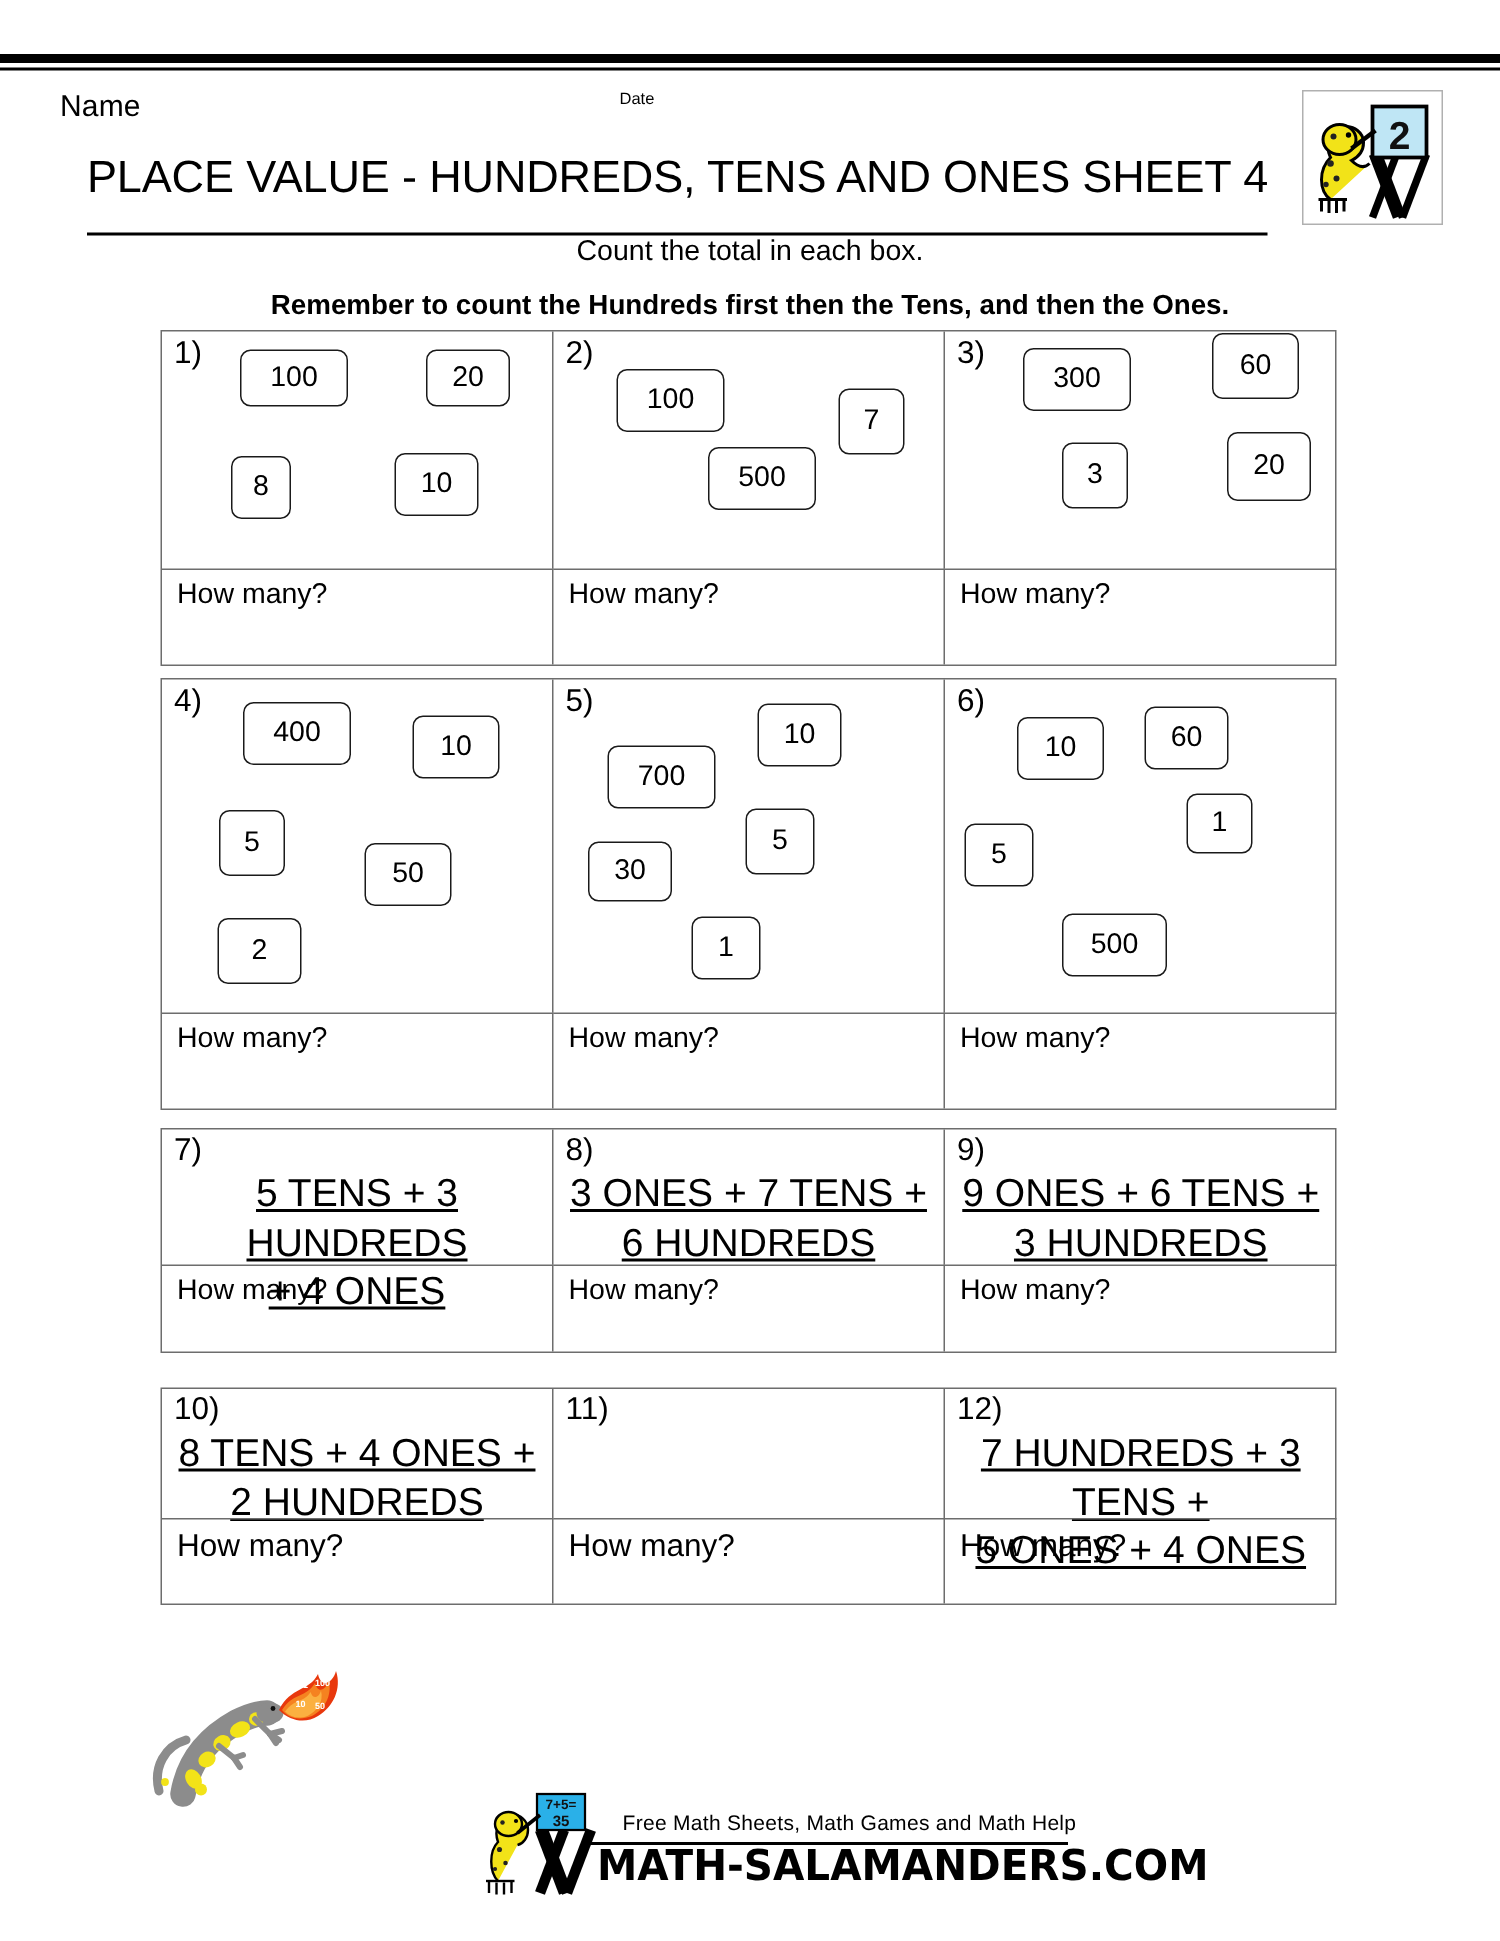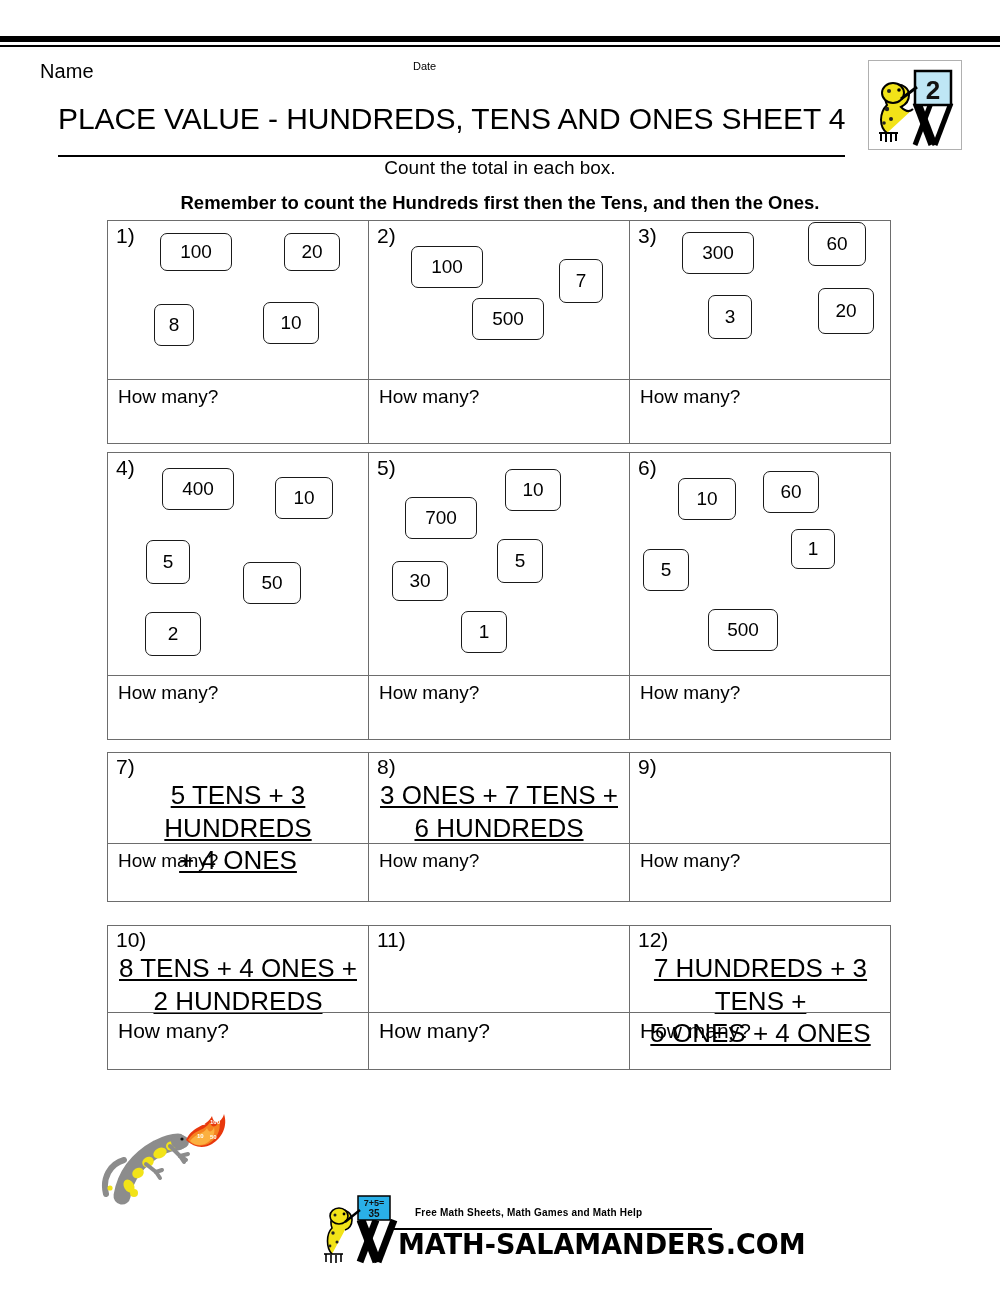--- a/index.html
+++ b/index.html
@@ -154,22 +154,22 @@
     width: 130px; height: 112px;
   }
   .footer-logo {
     position: absolute;
     left: 318px; top: 1192px;
     width: 400px; height: 72px;
   }
   .footer-tag {
     position: absolute;
     left: 415px; top: 1207px;
-    font-size: 10px;
-    font-weight: bold;
+    font-size: 14px;
+    font-weight: normal;
     letter-spacing: .2px;
     white-space: nowrap;
   }
   .footer-rule {
     position: absolute;
     left: 392px; top: 1228px;
     width: 320px; height: 2px;
     background: #000;
   }
   .footer-url {
@@ -314,20 +314,22 @@
       <span class="wordtext">5 TENS + 3 HUNDREDS
 + 4 ONES</span>
     </div>
     <div class="cell wordcell">
       <span class="qnum-inline">8)</span>
       <span class="wordtext">3 ONES + 7 TENS +
 6 HUNDREDS</span>
     </div>
     <div class="cell wordcell">
       <span class="qnum-inline">9)</span>
+      <span class="wordtext">9 ONES + 6 TENS +
+3 HUNDREDS</span>
     </div>
   </div>
   <div class="row answers" style="height:58px;">
     <div class="cell">
       <div class="howmany">How many?</div>
     </div>
     <div class="cell">
       <div class="howmany">How many?</div>
     </div>
     <div class="cell">

